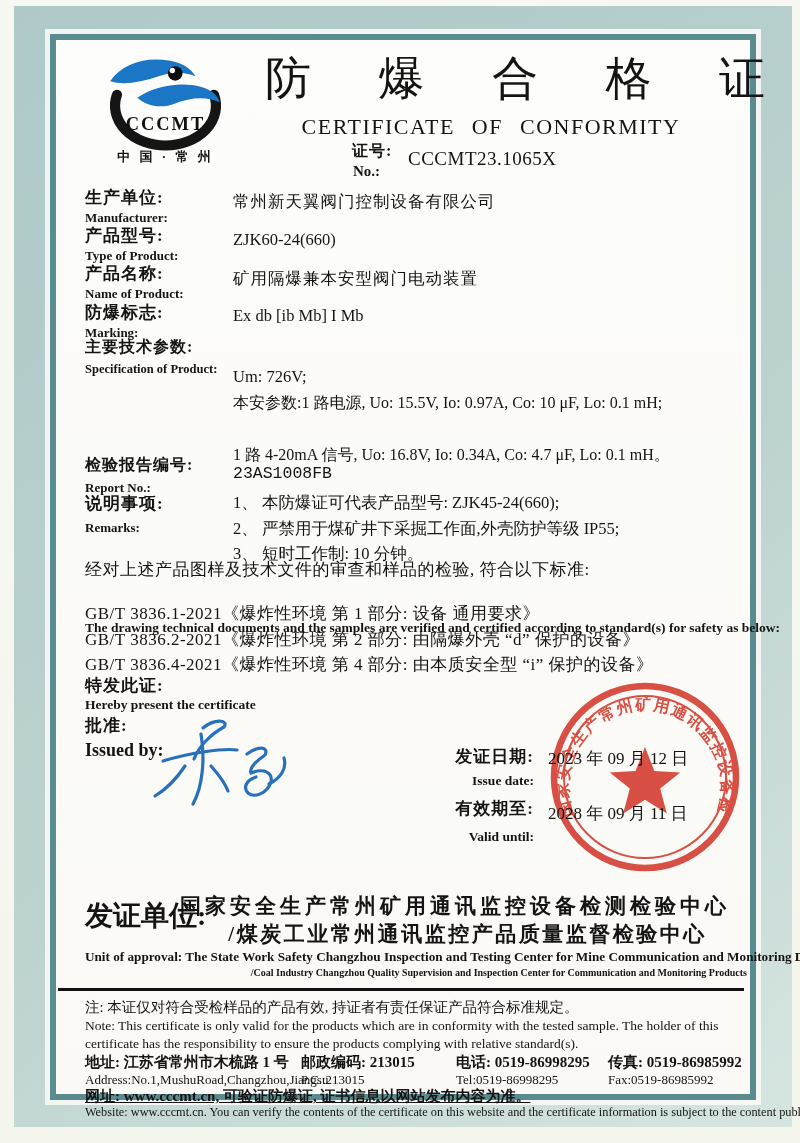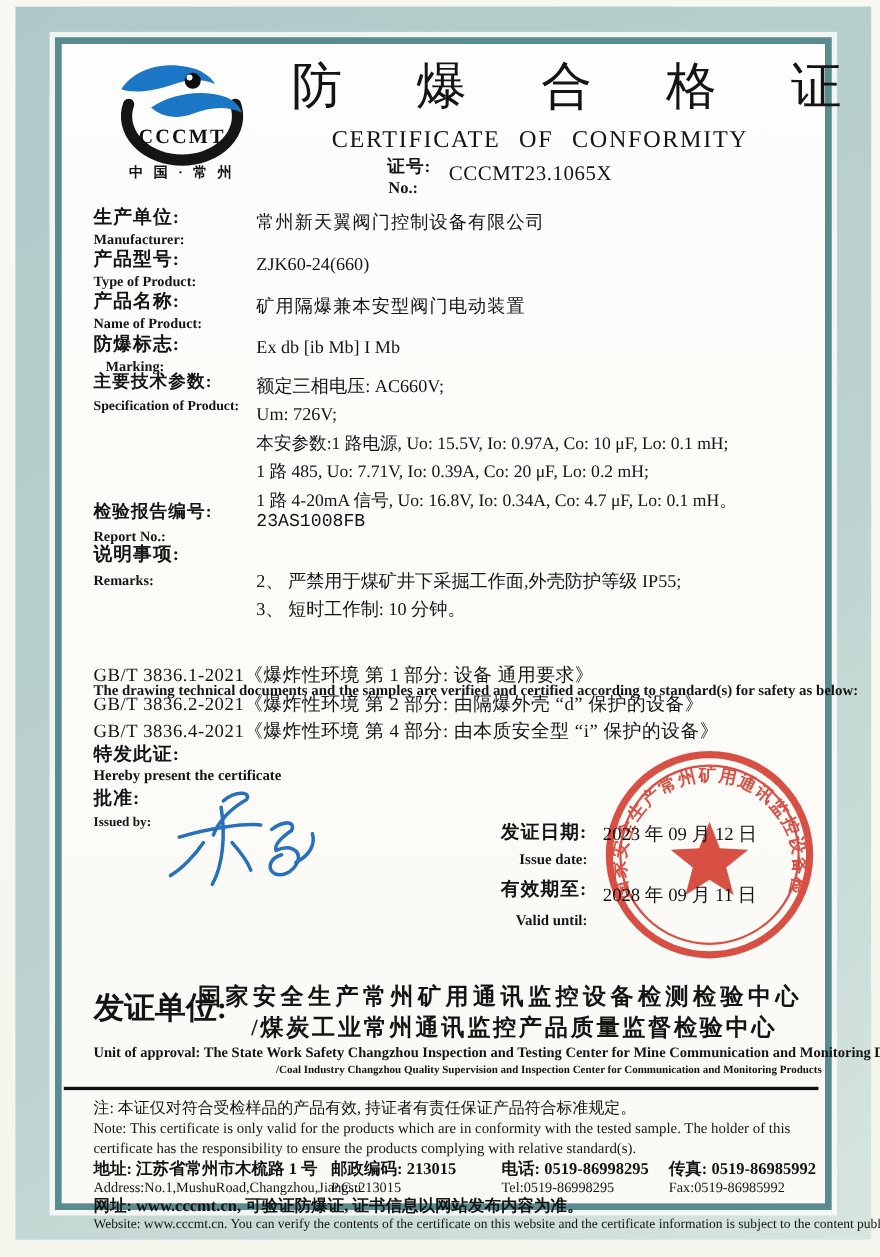--- a/index.html
+++ b/index.html
@@ -65,49 +65,49 @@
 
   <div class="abs cn-label" style="left:29px;top:184px;">产品型号:</div>
   <div class="abs en-label" style="left:29px;top:208px;">Type of Product:</div>
   <div class="abs value" style="left:177px;top:190px;">ZJK60-24(660)</div>
 
   <div class="abs cn-label" style="left:29px;top:222px;">产品名称:</div>
   <div class="abs en-label" style="left:29px;top:246px;">Name of Product:</div>
   <div class="abs value" style="left:177px;top:228px;letter-spacing:1px;">矿用隔爆兼本安型阀门电动装置</div>
 
   <div class="abs cn-label" style="left:29px;top:261px;">防爆标志:</div>
-  <div class="abs en-label" style="left:40px;top:285px;">Marking:</div>
+  <div class="abs en-label" style="left:29px;top:285px;">Marking:</div>
   <div class="abs value" style="left:177px;top:266px;">Ex db [ib Mb] I Mb</div>
 
   <div class="abs cn-label" style="left:29px;top:297px;font-size:16px;text-align:center;">主要技术参数:</div>
   <div class="abs en-label" style="left:29px;top:322px;font-size:12.5px;">Specification of Product:</div>
-  <div class="abs value" style="left:177px;top:300px;">额定三相电压: AC660V;</div>
   <div class="abs value" style="left:177px;top:327px;">Um: 726V;</div>
   <div class="abs value" style="left:177px;top:353px;font-size:16px;">本安参数:1 路电源, Uo: 15.5V, Io: 0.97A, Co: 10 μF, Lo: 0.1 mH;</div>
-  <div class="abs value" style="left:177px;top:379px;font-size:16px;">1 路 485, Uo: 7.71V, Io: 0.39A, Co: 20 μF, Lo: 0.2 mH;</div>
   <div class="abs value" style="left:177px;top:405px;font-size:16px;">1 路 4-20mA 信号, Uo: 16.8V, Io: 0.34A, Co: 4.7 μF, Lo: 0.1 mH。</div>
 
   <div class="abs cn-label" style="left:29px;top:415px;font-size:16px;">检验报告编号:</div>
   <div class="abs en-label" style="left:29px;top:440px;">Report No.:</div>
   <div class="abs value" style="left:177px;top:424px;font-family:Liberation Mono, monospace;">23AS1008FB</div>
 
   <div class="abs cn-label" style="left:29px;top:452px;">说明事项:</div>
   <div class="abs en-label" style="left:29px;top:480px;">Remarks:</div>
+  <div class="abs value" style="left:177px;top:452px;">1、 本防爆证可代表产品型号: ZJK45-24(660);</div>
   <div class="abs value" style="left:177px;top:478px;">2、 严禁用于煤矿井下采掘工作面,外壳防护等级 IP55;</div>
   <div class="abs value" style="left:177px;top:503px;">3、 短时工作制: 10 分钟。</div>
 
+  <div class="abs std" style="left:29px;top:518px;">经对上述产品图样及技术文件的审查和样品的检验, 符合以下标准:</div>
   <div class="abs en-label" style="left:29px;top:544px;font-size:13.5px;margin-top:36px;">The drawing technical documents and the samples are verified and certified according to standard(s) for safety as below:</div>
   <div class="abs std" style="left:29px;top:562px;">GB/T 3836.1-2021《爆炸性环境 第 1 部分: 设备 通用要求》</div>
   <div class="abs std" style="left:29px;top:588px;">GB/T 3836.2-2021《爆炸性环境 第 2 部分: 由隔爆外壳 “d” 保护的设备》</div>
   <div class="abs std" style="left:29px;top:613px;">GB/T 3836.4-2021《爆炸性环境 第 4 部分: 由本质安全型 “i” 保护的设备》</div>
   <div class="abs cn-label" style="left:29px;top:634px;">特发此证:</div>
   <div class="abs en-label" style="left:29px;top:657px;font-size:13.5px;">Hereby present the certificate</div>
 
   <div class="abs cn-label" style="left:29px;top:674px;">批准:</div>
-  <div class="abs en-label" style="left:29px;top:700px;font-size:12px;">Issued by:</div>
+  <div class="abs en-label" style="left:29px;top:700px;font-size:18px;">Issued by:</div>
 
   <div class="abs" style="left:85px;top:672px;">
     <svg width="160" height="110" viewBox="0 0 160 110">
       <g fill="none" stroke="#1666b8" stroke-width="3.2" stroke-linecap="round" opacity="0.92">
         <path d="M62,16 C74,6 88,8 83,15 C70,22 58,34 53,47"></path>
         <path d="M22,49 C48,41 82,36 96,38"></path>
         <path d="M60,22 C64,46 62,74 52,92"></path>
         <path d="M44,54 C36,66 24,78 14,84"></path>
         <path d="M70,54 C78,63 84,71 87,79"></path>
         <path d="M106,42 C118,33 128,35 124,43 C114,50 108,56 110,61 C122,56 132,60 130,70 C126,82 113,86 107,81 C102,76 105,68 115,65"></path>
@@ -151,17 +151,17 @@
   <div class="abs contact-cn" style="left:29px;top:1013px;">地址: 江苏省常州市木梳路 1 号</div>
   <div class="abs contact-cn" style="left:245px;top:1013px;">邮政编码: 213015</div>
   <div class="abs contact-cn" style="left:400px;top:1013px;">电话: 0519-86998295</div>
   <div class="abs contact-cn" style="left:552px;top:1013px;">传真: 0519-86985992</div>
 
   <div class="abs contact-en" style="left:29px;top:1032px;">Address:No.1,MushuRoad,Changzhou,Jiangsu</div>
   <div class="abs contact-en" style="left:245px;top:1032px;">P.C.:213015</div>
   <div class="abs contact-en" style="left:400px;top:1032px;">Tel:0519-86998295</div>
   <div class="abs contact-en" style="left:552px;top:1032px;">Fax:0519-86985992</div>
 
-  <div class="abs contact-cn" style="left:29px;top:1047px;">网址: www.cccmt.cn, 可验证防爆证, 证书信息以网站发布内容为准。</div>
+  <div class="abs contact-cn" style="left:29px;top:1047px;text-decoration:underline;">网址: www.cccmt.cn, 可验证防爆证, 证书信息以网站发布内容为准。</div>
   <div class="abs contact-en" style="left:29px;top:1065px;font-size:12.3px;">Website: www.cccmt.cn. You can verify the contents of the certificate on this website and the certificate information is subject to the content published on it.</div>
 
 </div>
 </div>
 
 </body></html>

